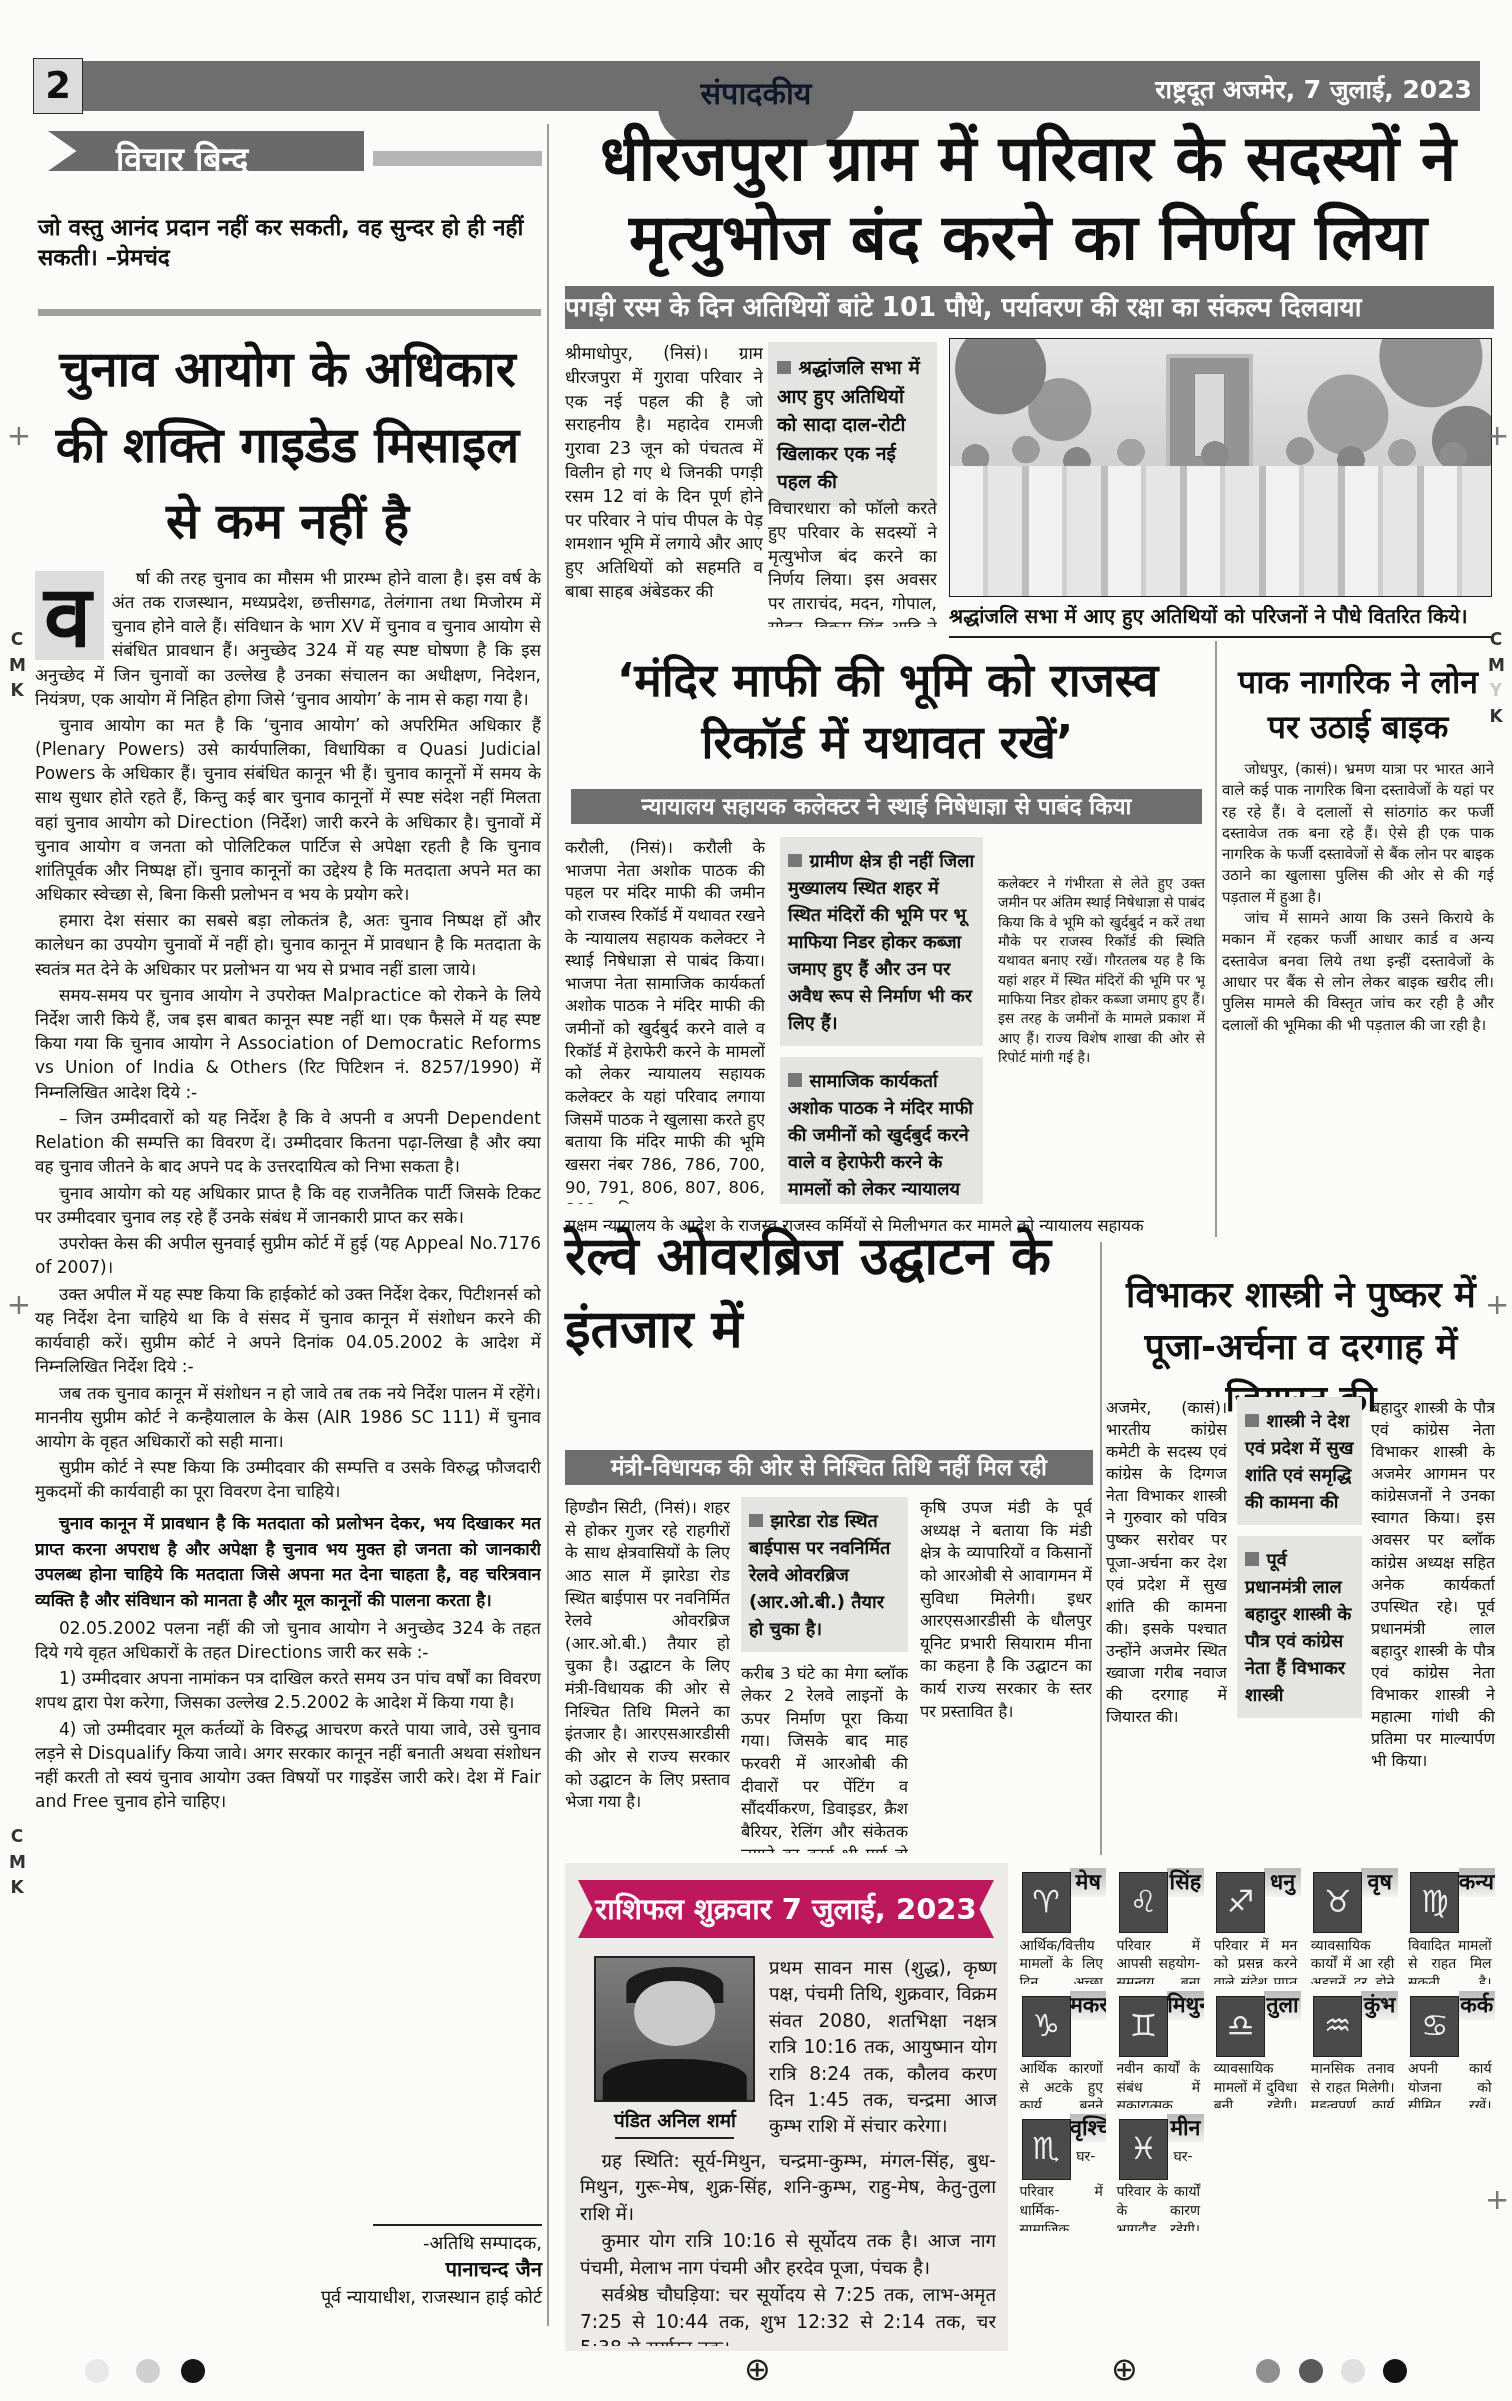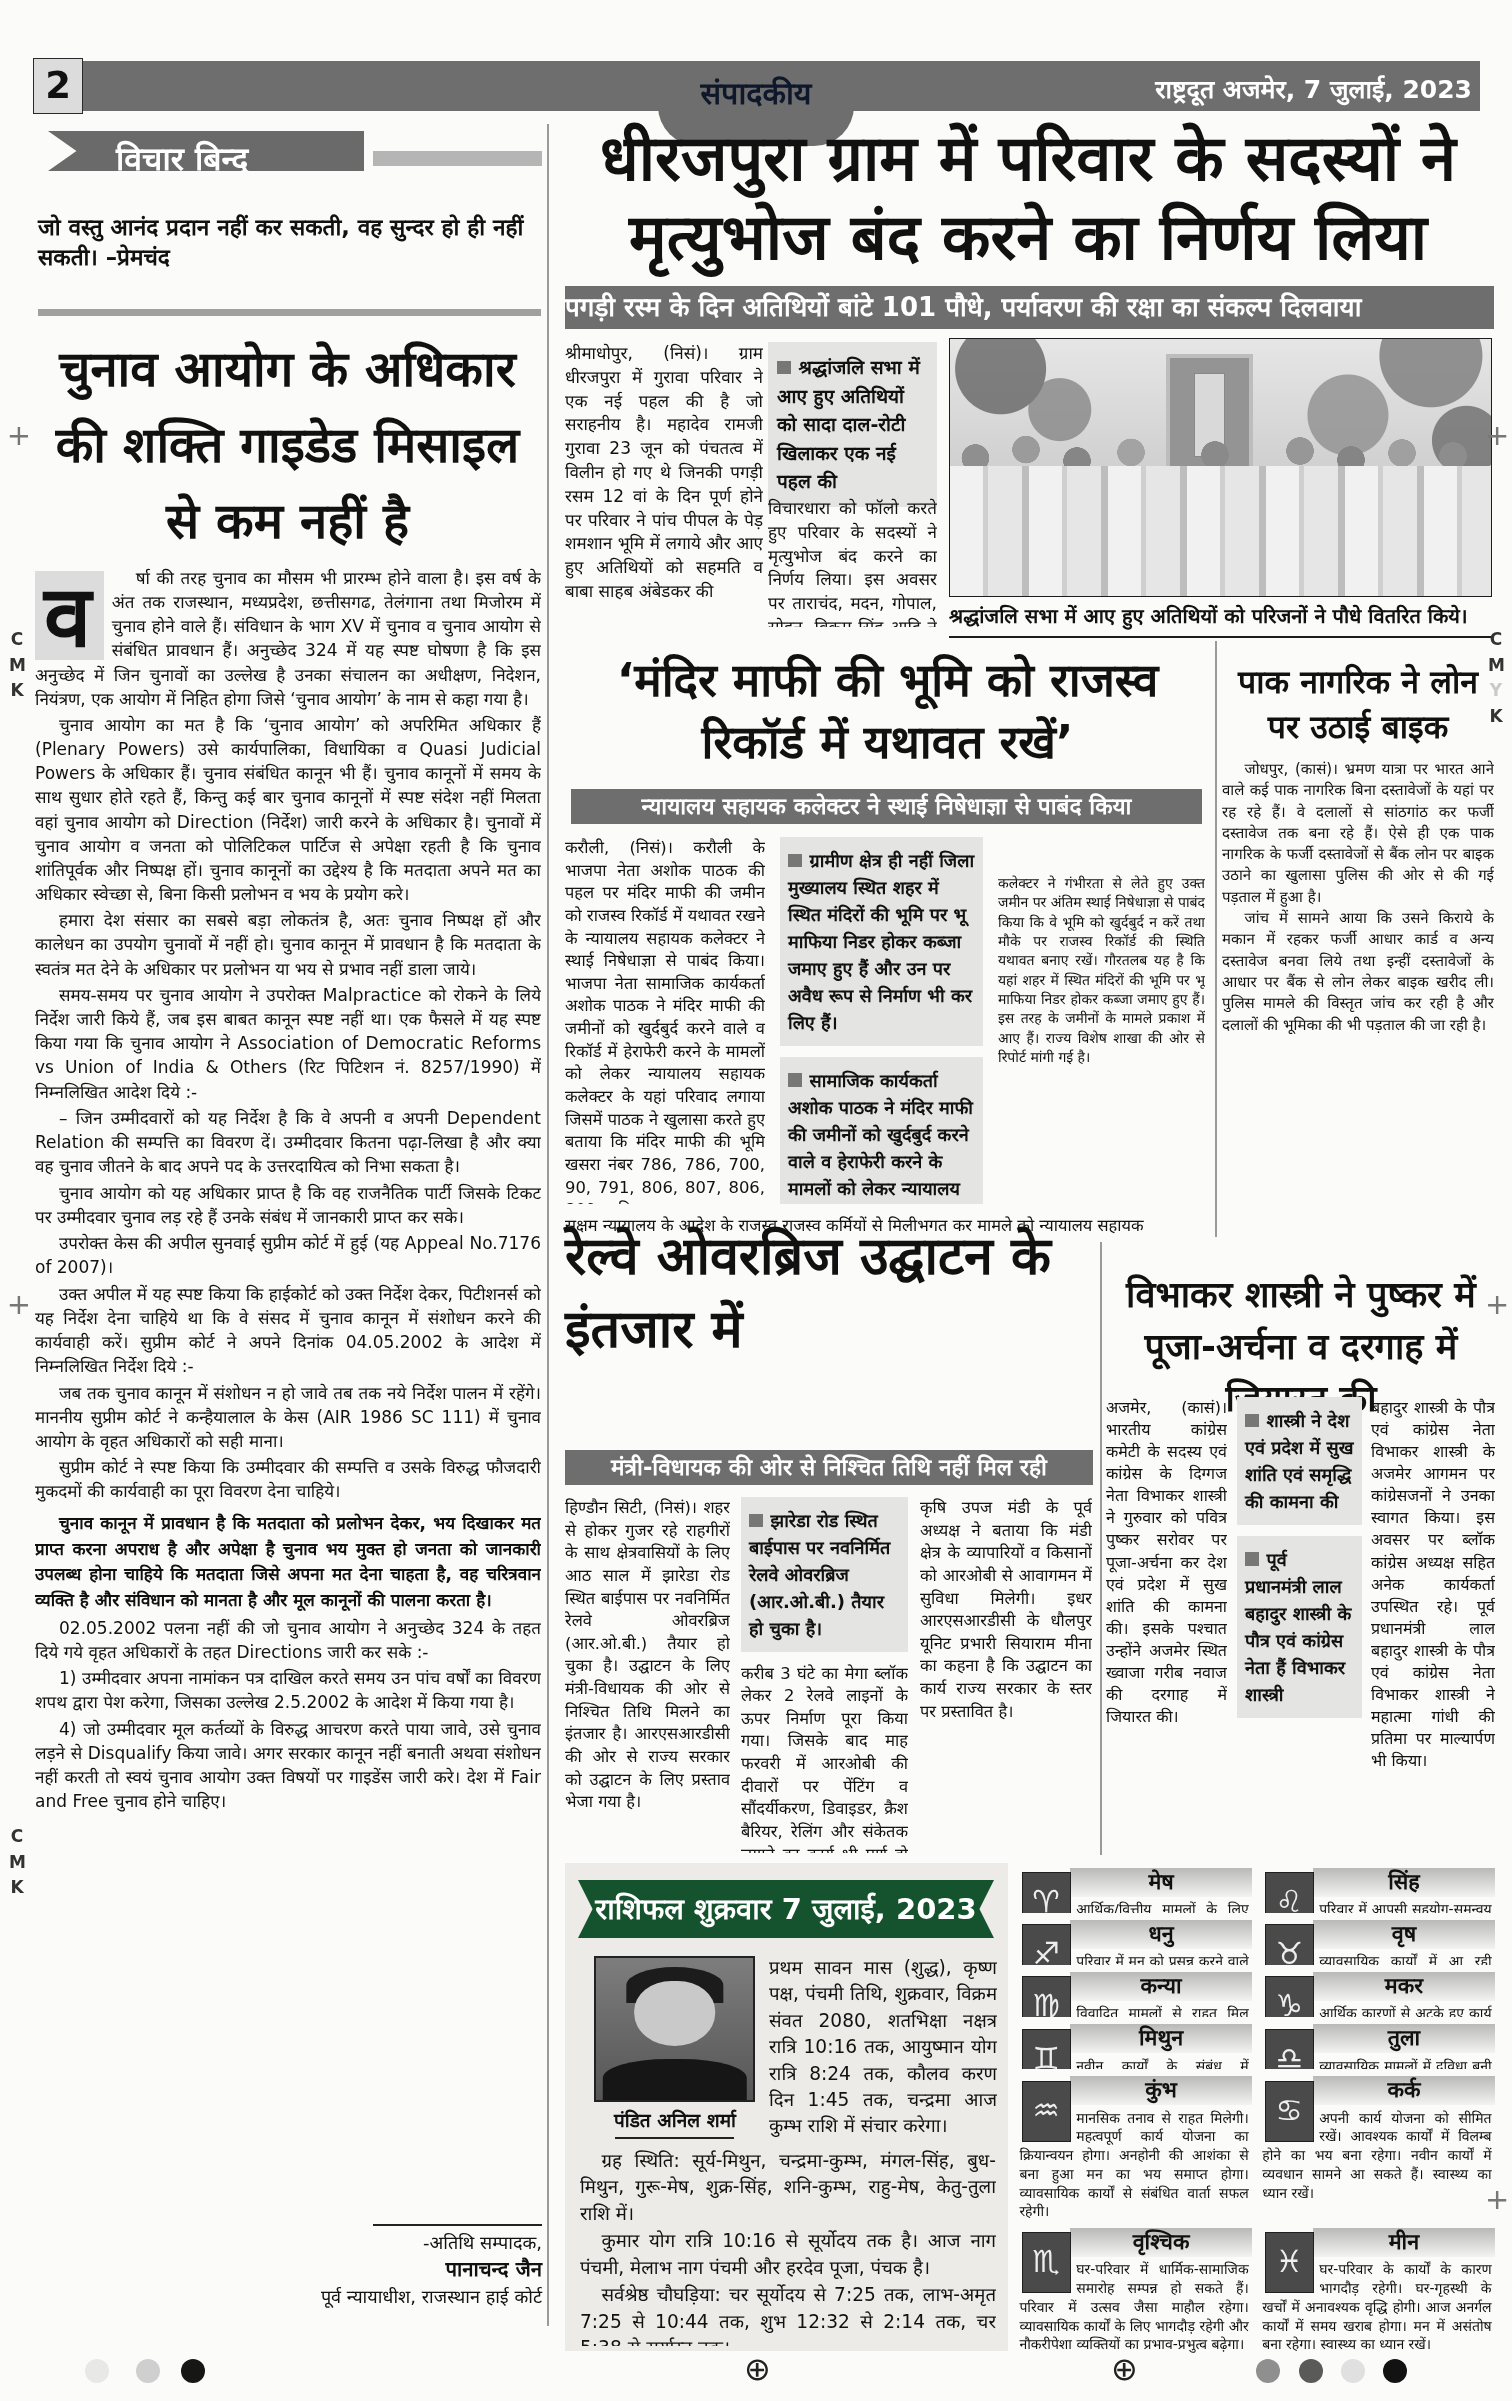--- a/index.html
+++ b/index.html
@@ -89,35 +89,35 @@
 #bridge-c2-more{font-size:16.4px;line-height:1.38;text-align:justify}
 #bridge-c3{left:920px;top:1497px;width:172px;height:356px;font-size:16.4px;line-height:1.38}
 
 #shastri-rule{left:1100px;top:1242px;height:613px}
 #shastri-headline{left:1106px;top:1269px;width:390px;text-align:center;font-size:36px;font-weight:bold;line-height:1.45}
 #shastri-c1{left:1106px;top:1397px;width:121px;height:452px;font-size:16px;line-height:1.38}
 #shastri-c2{left:1237px;top:1397px;width:125px;height:452px}
 #shastri-c3{left:1371px;top:1397px;width:124px;height:452px;font-size:16px;line-height:1.38}
 
 #horo-bg{left:565px;top:1863px;width:443px;height:488px;background:#ecebe8}
-#horo-ribbon{left:578px;top:1880px;width:416px;height:58px;background:#14532d;
+#horo-ribbon{left:578px;top:1880px;width:416px;height:58px;background:#be185d;
   clip-path:polygon(0 0,100% 0,96.5% 50%,100% 100%,0 100%,3.5% 50%);
   color:#fff;text-align:center;font-size:29px;font-weight:bold;line-height:58px}
 #astro-photo{left:594px;top:1956px;width:161px;height:146px;background:linear-gradient(180deg,#7d7d7d,#565656);border:2.3px solid #222;overflow:hidden}
 .astro-hair{position:absolute;left:50%;top:6%;transform:translateX(-50%);width:62%;height:26%;background:#1c1c1c;border-radius:50% 50% 0 0}
 .astro-face{position:absolute;left:50%;top:16%;transform:translateX(-50%);width:52%;height:46%;background:#c9c9c9;border-radius:46% 46% 50% 50%}
 .astro-body{position:absolute;bottom:-1.1px;left:50%;transform:translateX(-50%);width:92%;height:30%;background:#161616;border-radius:45% 45% 0 0}
 #astro-name{left:583px;top:2107px;width:184px;text-align:center;font-size:19px;font-weight:bold}
 #astro-rule{left:615px;top:2137px;width:119px;height:1.7px;background:#222}
 #horo-panchang{left:769px;top:1955px;width:228px;height:189px;font-size:18.6px;line-height:1.42;text-align:justify;overflow:hidden}
 #horo-lines{left:580px;top:2148px;width:416px;height:198px;font-size:18.6px;line-height:1.42;overflow:hidden}
 #horo-lines p{text-align:justify;text-indent:21.5px;margin-bottom:1.1px}
 
 #signs{left:1016px;top:1868px;width:479px;height:486px;display:grid;
-  grid-template-columns:repeat(2,1fr);grid-template-rows:repeat(4,1fr);gap:6.8px}
+  grid-template-columns:repeat(5,1fr);grid-template-rows:repeat(4,1fr);gap:6.8px}
 .sign-cell{position:relative;overflow:hidden;background:#fbfbf9}
 .sign-head{height:29px;background:linear-gradient(180deg,#b9b9b9,#f3f3f1);
   font-size:21.5px;font-weight:bold;text-align:center;line-height:28px;margin-left:54px}
 .sign-icon{float:left;width:49px;height:61px;margin:-28px 5.6px 2.3px 2.3px;background:#4a4a4a;border:1.7px solid #1f1f1f;
   color:#eee;font-size:30.5px;text-align:center;line-height:58px}
 .sign-text{font-size:14px;line-height:1.34;text-align:justify;padding:3.4px 3.4px 0 3.4px}
 
 .reg-dot{border-radius:50%;width:24px;height:24px}
 .reg-cross{font-size:32px;color:#222;line-height:1}
 .plus-mark{font-size:29px;color:#777;line-height:1}

